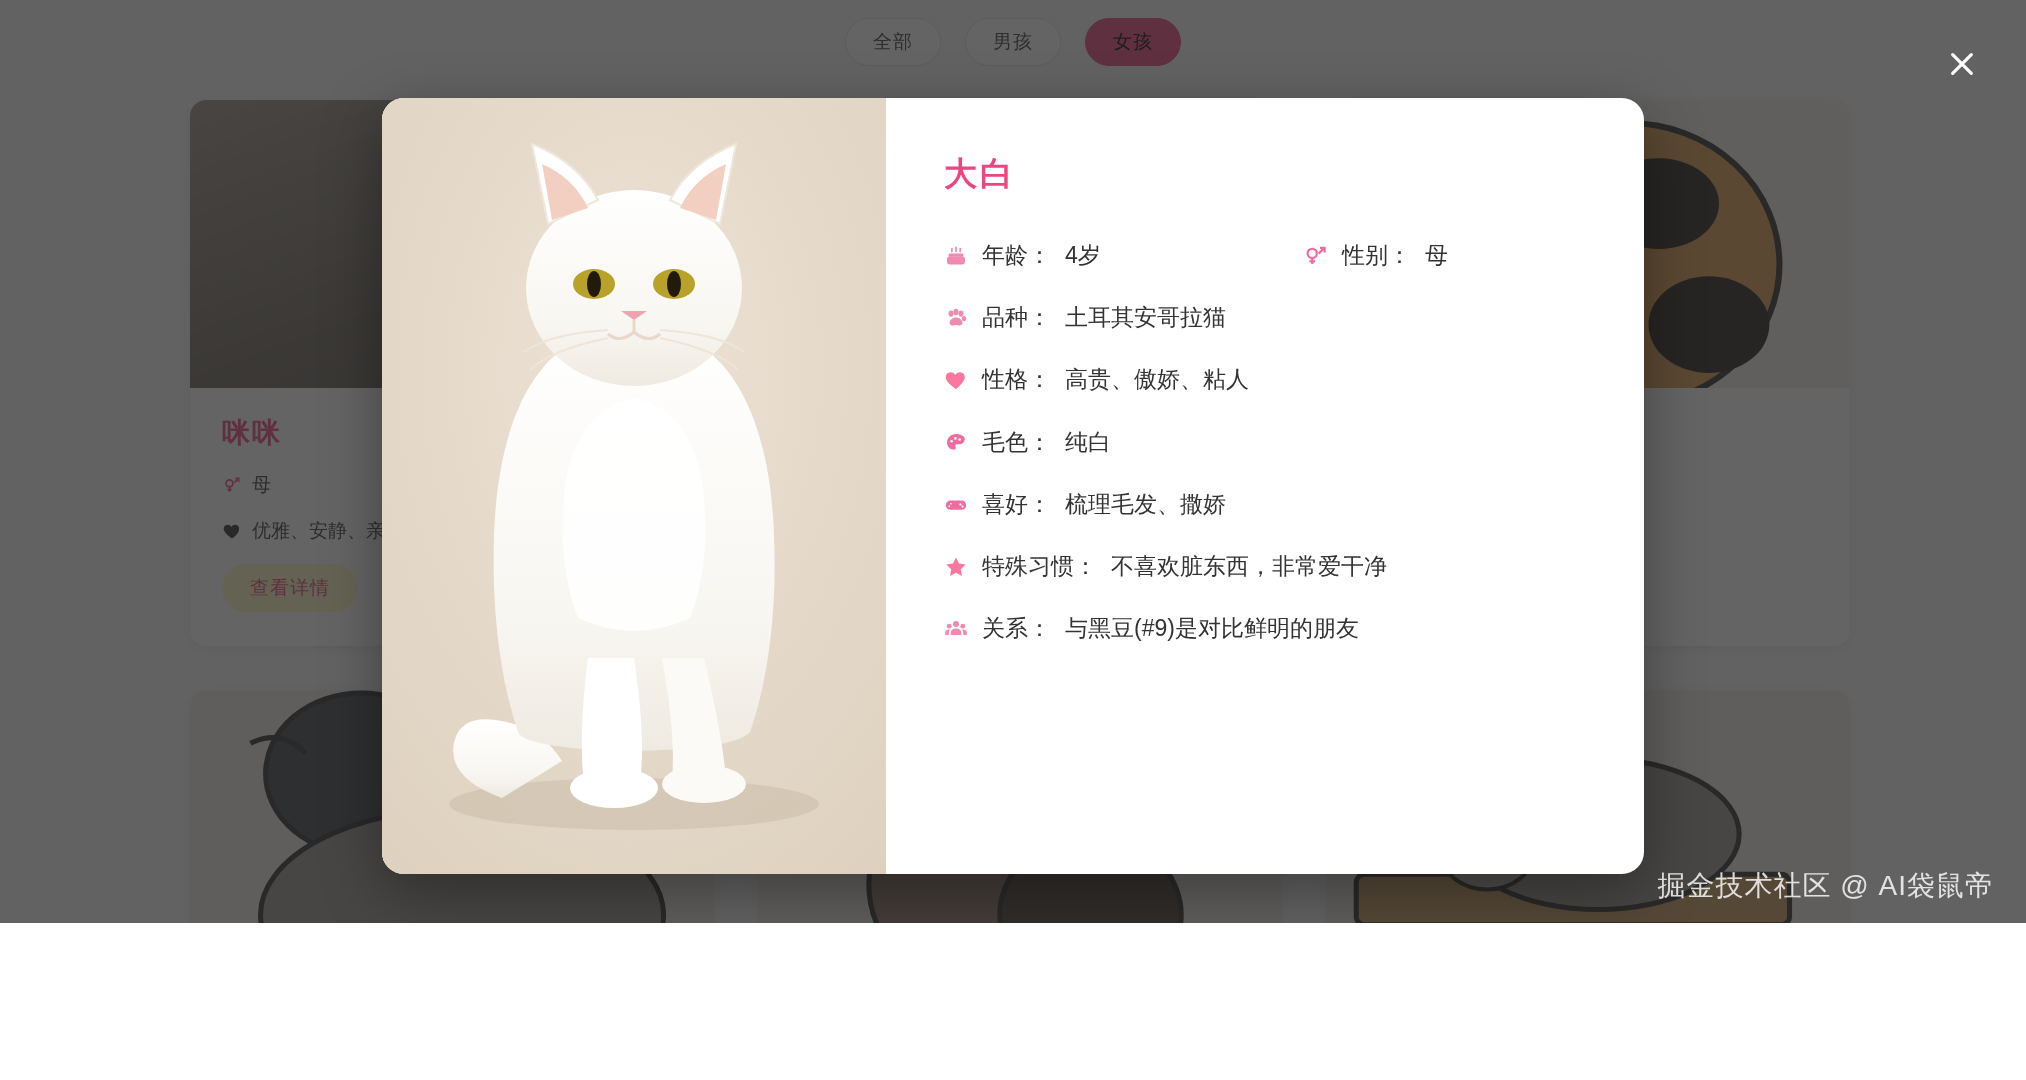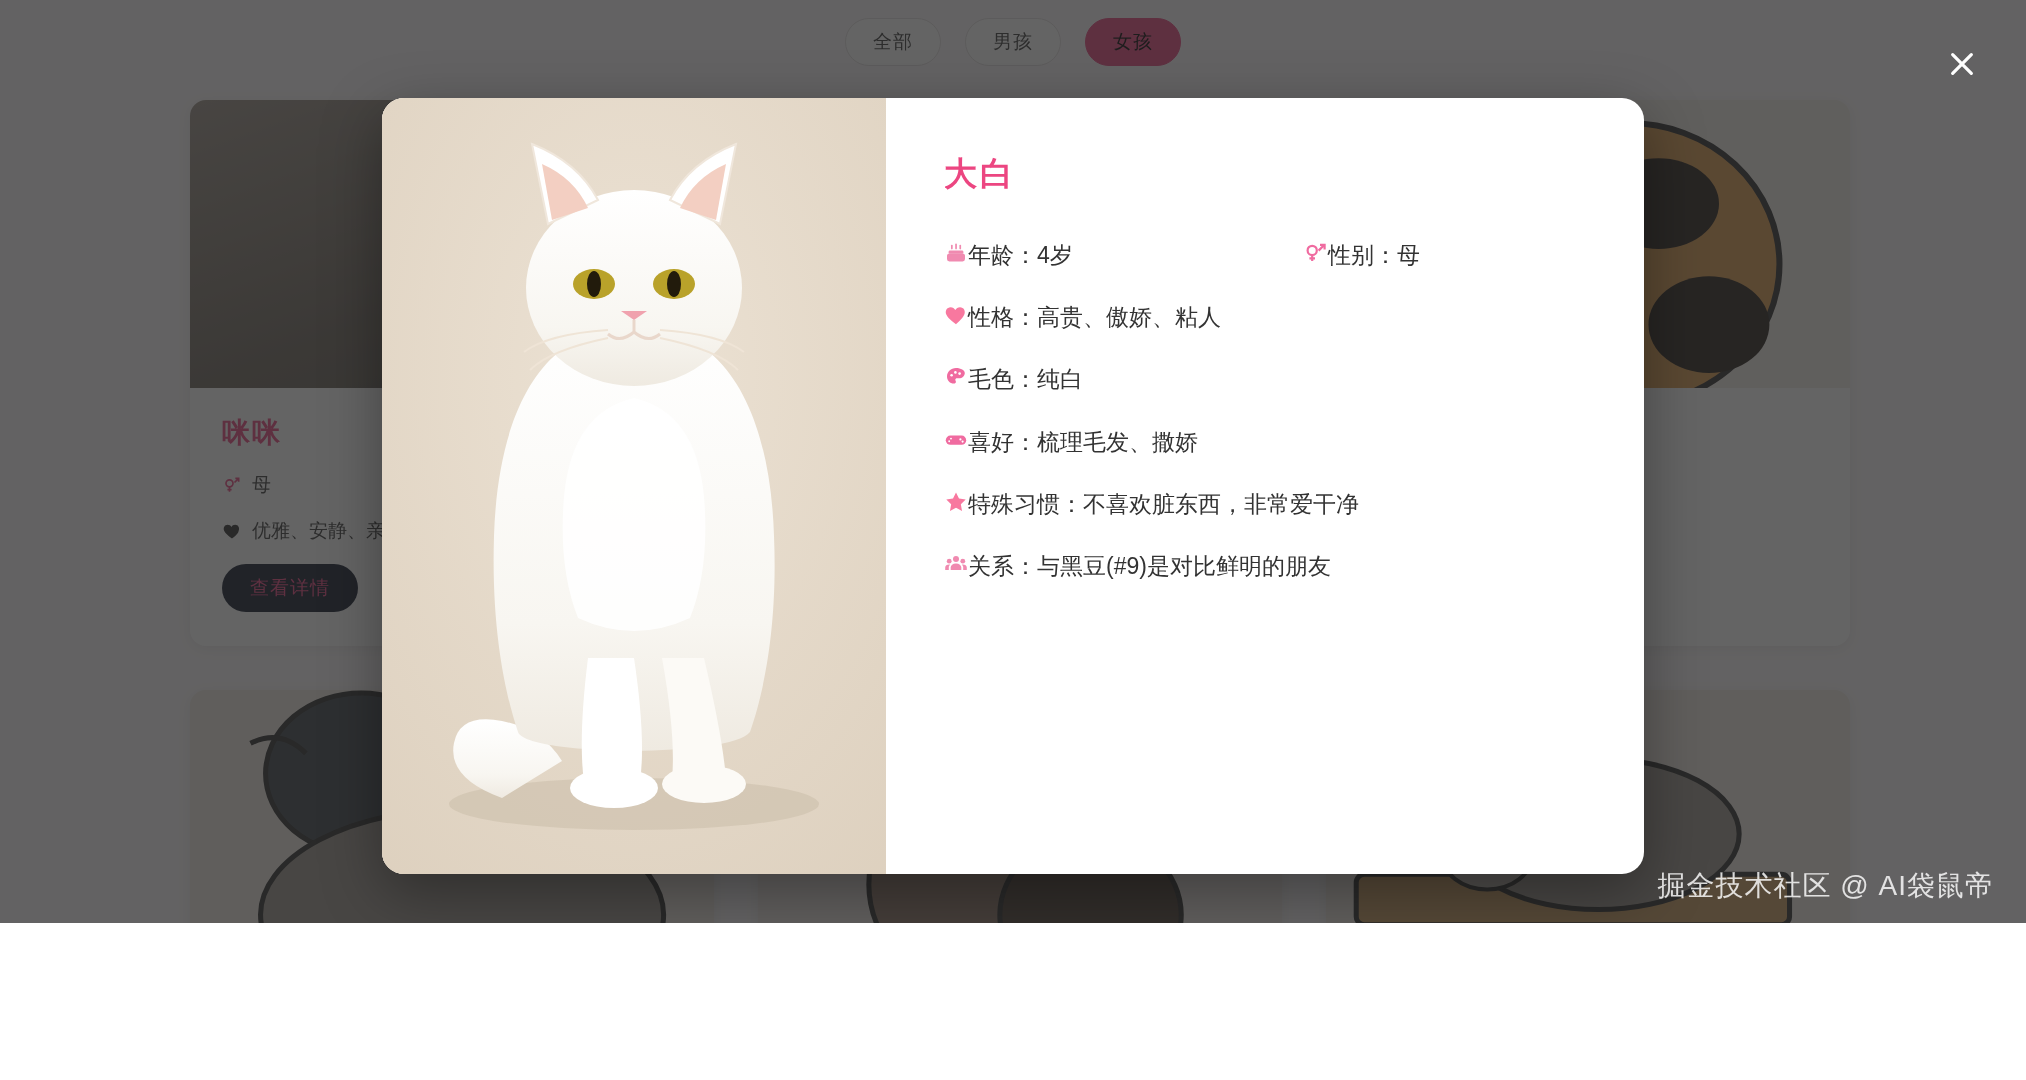--- a/index.html
+++ b/index.html
@@ -109,21 +109,21 @@
 
   .pet-row .ic { flex: 0 0 auto; display: inline-flex; }
 
   .detail-btn {
     display: inline-flex;
     align-items: center;
     justify-content: center;
     height: 48px;
     padding: 0 28px;
     border-radius: 24px;
-    background: #0f172a;
+    background: #fef9c3;
     color: #e9447f;
     font-size: 19px;
     letter-spacing: 1px;
     border: none;
     cursor: pointer;
   }
 
   .age-pill {
     display: inline-flex;
     align-items: center;
@@ -190,21 +190,22 @@
   }
 
   .attr-grid {
     display: grid;
     grid-template-columns: 360px 1fr;
     row-gap: 0;
   }
 
   .attr {
     display: flex;
-    align-items: flex-start;
+    align-items: center;
+    gap: 14px;
     font-size: 23px;
     color: #333333;
     line-height: 1.4;
     margin-bottom: 30px;
     white-space: nowrap;
   }
 
   .attr .ic { flex: 0 0 auto; margin-top: 2px; display: inline-flex; }
   .attr .label { color: #333; }
   .attr .value { color: #333; }
@@ -473,20 +474,33 @@
             <svg width="24" height="24" viewBox="0 0 24 24" fill="none" stroke="#f06ba0" stroke-width="2.2">
               <circle cx="8.2" cy="9.4" r="4.6"></circle>
               <path d="M8.2 14 V20 M5.4 17.4 H11"></path>
               <path d="M14.6 9.6 L20.4 3.8 M16 3.8 H20.6 V8.4"></path>
             </svg>
           </span>
           <span class="label">性别：</span>
           <span class="value">母</span>
         </div>
 
+        <div class="attr">
+          <span class="ic">
+            <svg width="24" height="24" viewBox="0 0 24 24" fill="#f08ab0">
+              <ellipse cx="7" cy="7.6" rx="2.5" ry="3.1"></ellipse>
+              <ellipse cx="12" cy="6" rx="2.5" ry="3.3"></ellipse>
+              <ellipse cx="17" cy="7.6" rx="2.5" ry="3.1"></ellipse>
+              <ellipse cx="20" cy="12.6" rx="2.2" ry="2.7"></ellipse>
+              <path d="M12 11.4c3.6 0 6.4 2.7 6.4 5.4 0 2.1-1.9 3.2-4.2 2.6-1.5-.4-2.9-.4-4.4 0-2.3.6-4.2-.5-4.2-2.6 0-2.7 2.8-5.4 6.4-5.4z"></path>
+            </svg>
+          </span>
+          <span class="label">品种：</span>
+          <span class="value">土耳其安哥拉猫</span>
+        </div>
 
         <div class="attr full">
           <span class="ic">
             <svg width="24" height="24" viewBox="0 0 24 24" fill="#f8789f">
               <path d="M12 21.2s-7.8-5-9.7-9.6C.7 7.9 2.9 4.2 6.6 4.2c2.1 0 3.8 1.2 4.7 2.7.9-1.5 2.6-2.7 4.7-2.7 3.7 0 5.9 3.7 4.3 7.4-1.9 4.6-8.3 9.6-8.3 9.6z"></path>
             </svg>
           </span>
           <span class="label">性格：</span>
           <span class="value">高贵、傲娇、粘人</span>
         </div>

